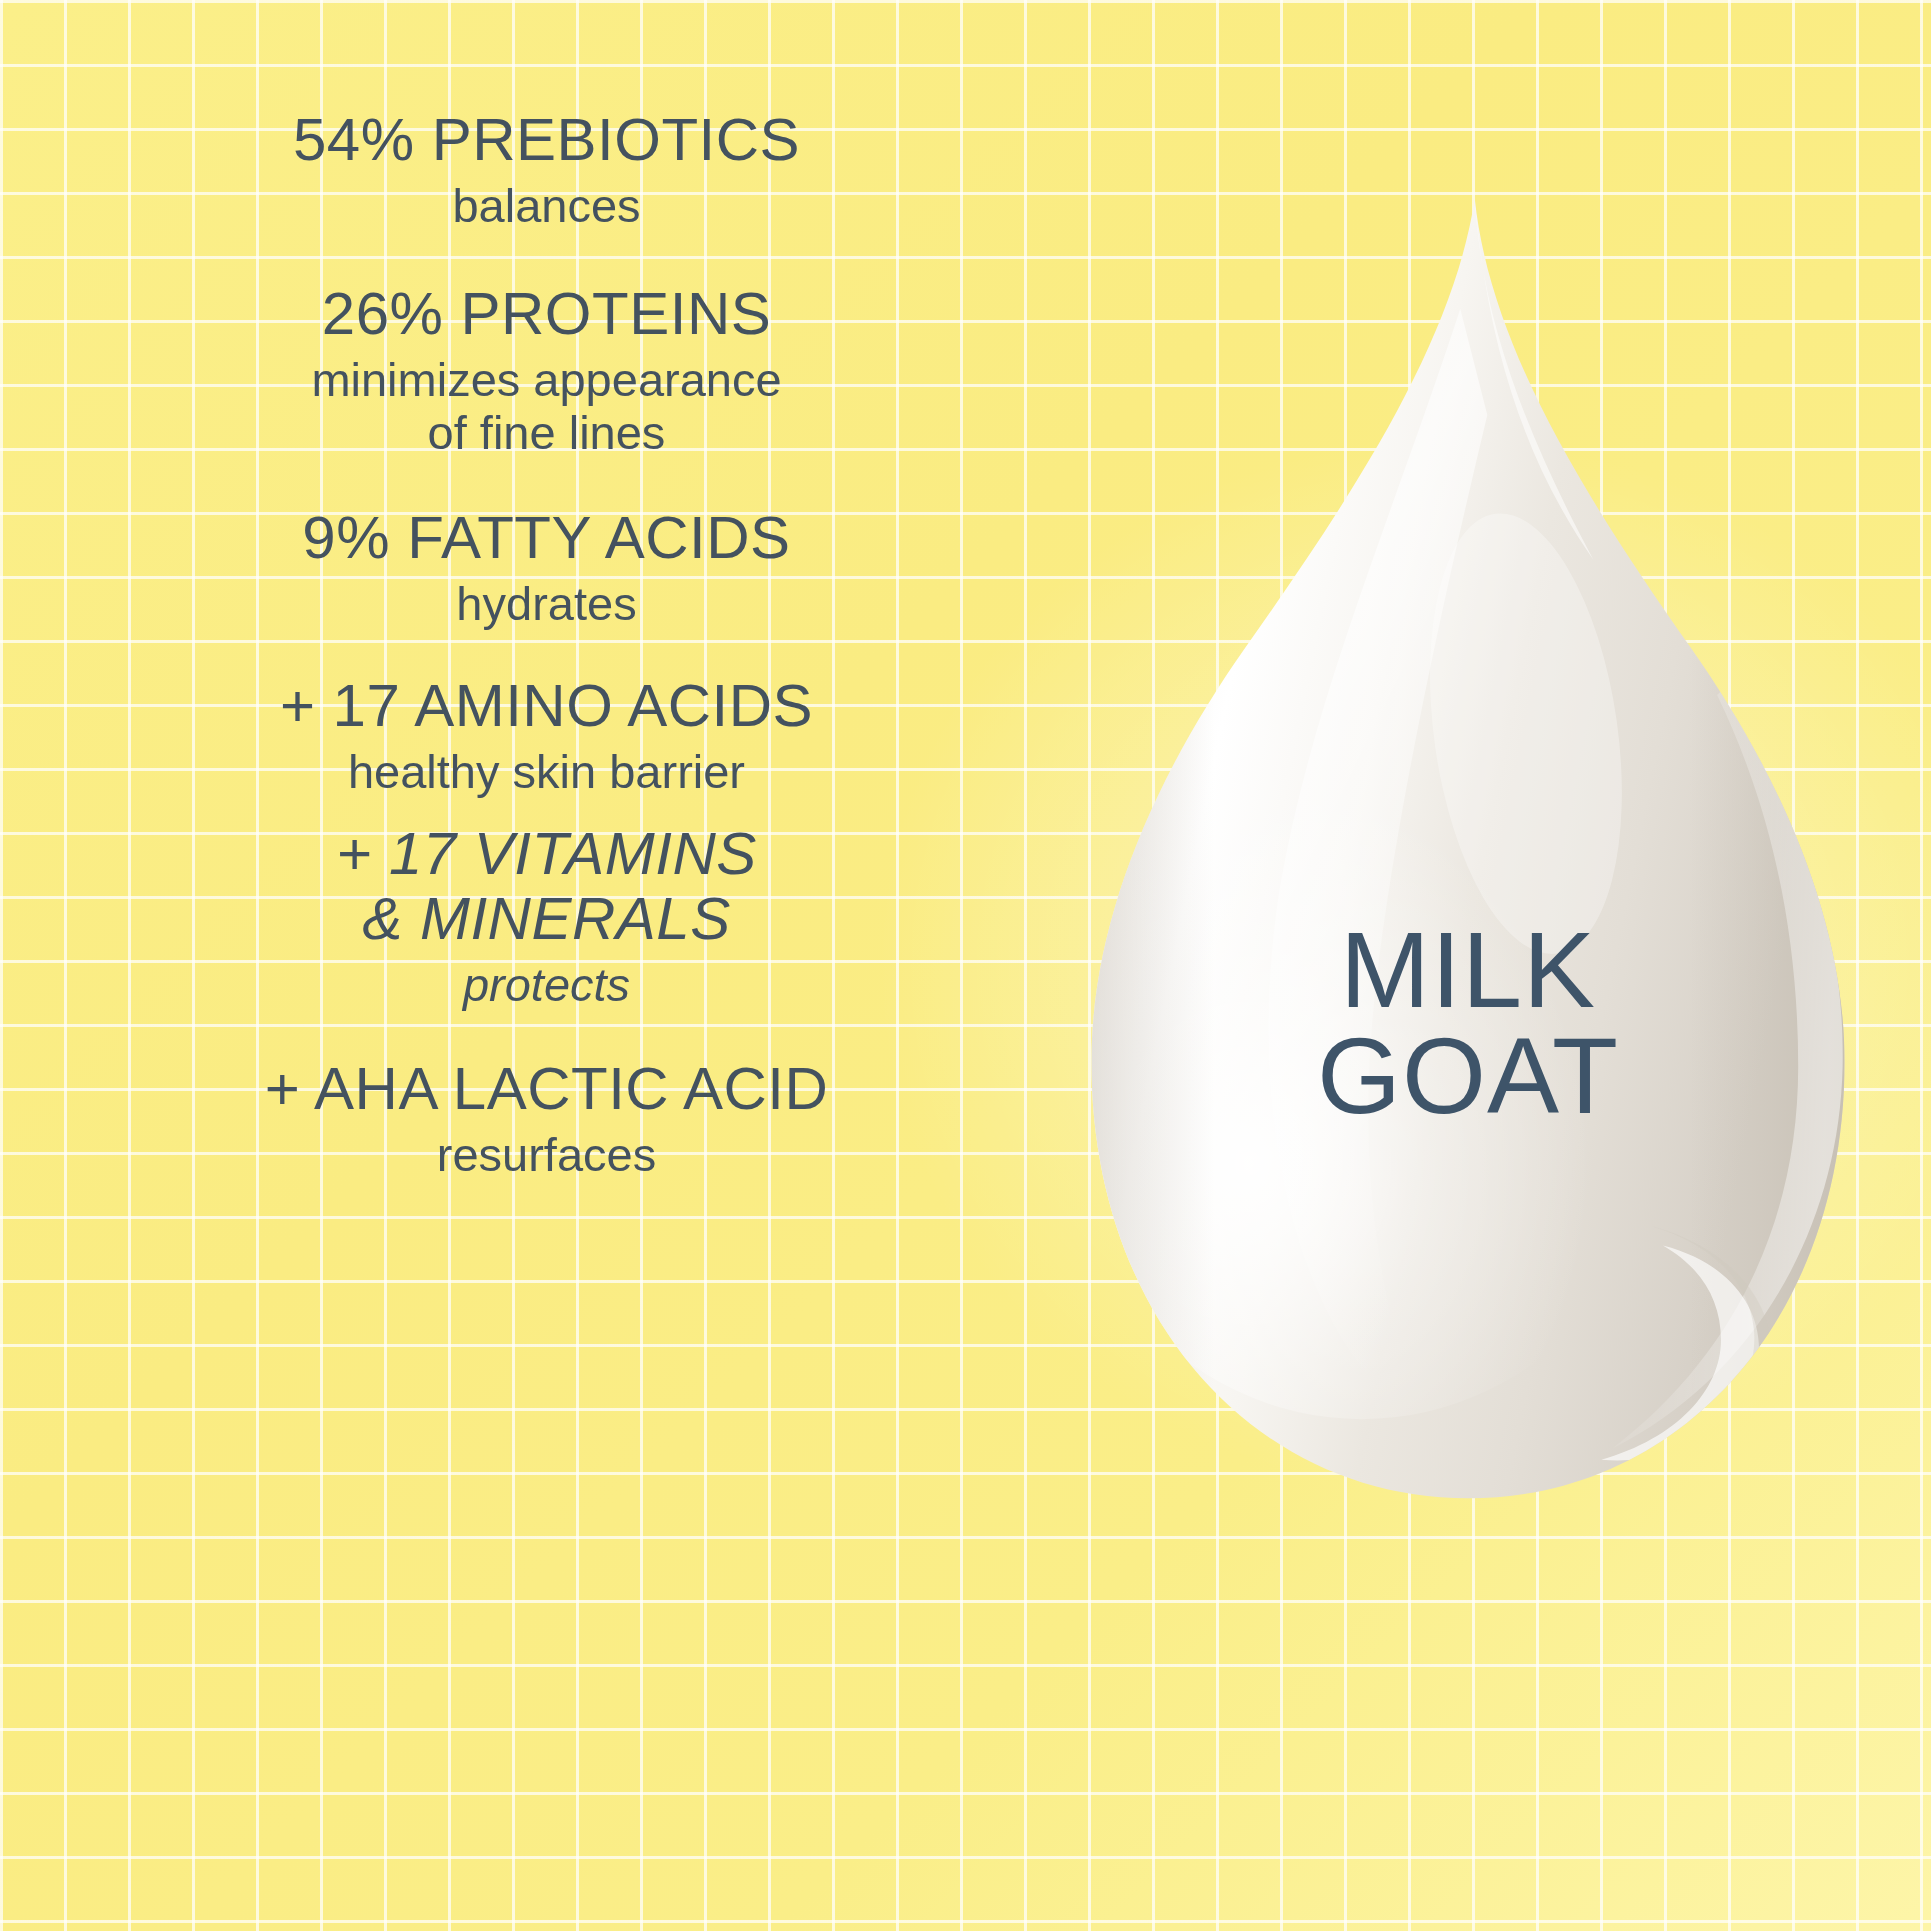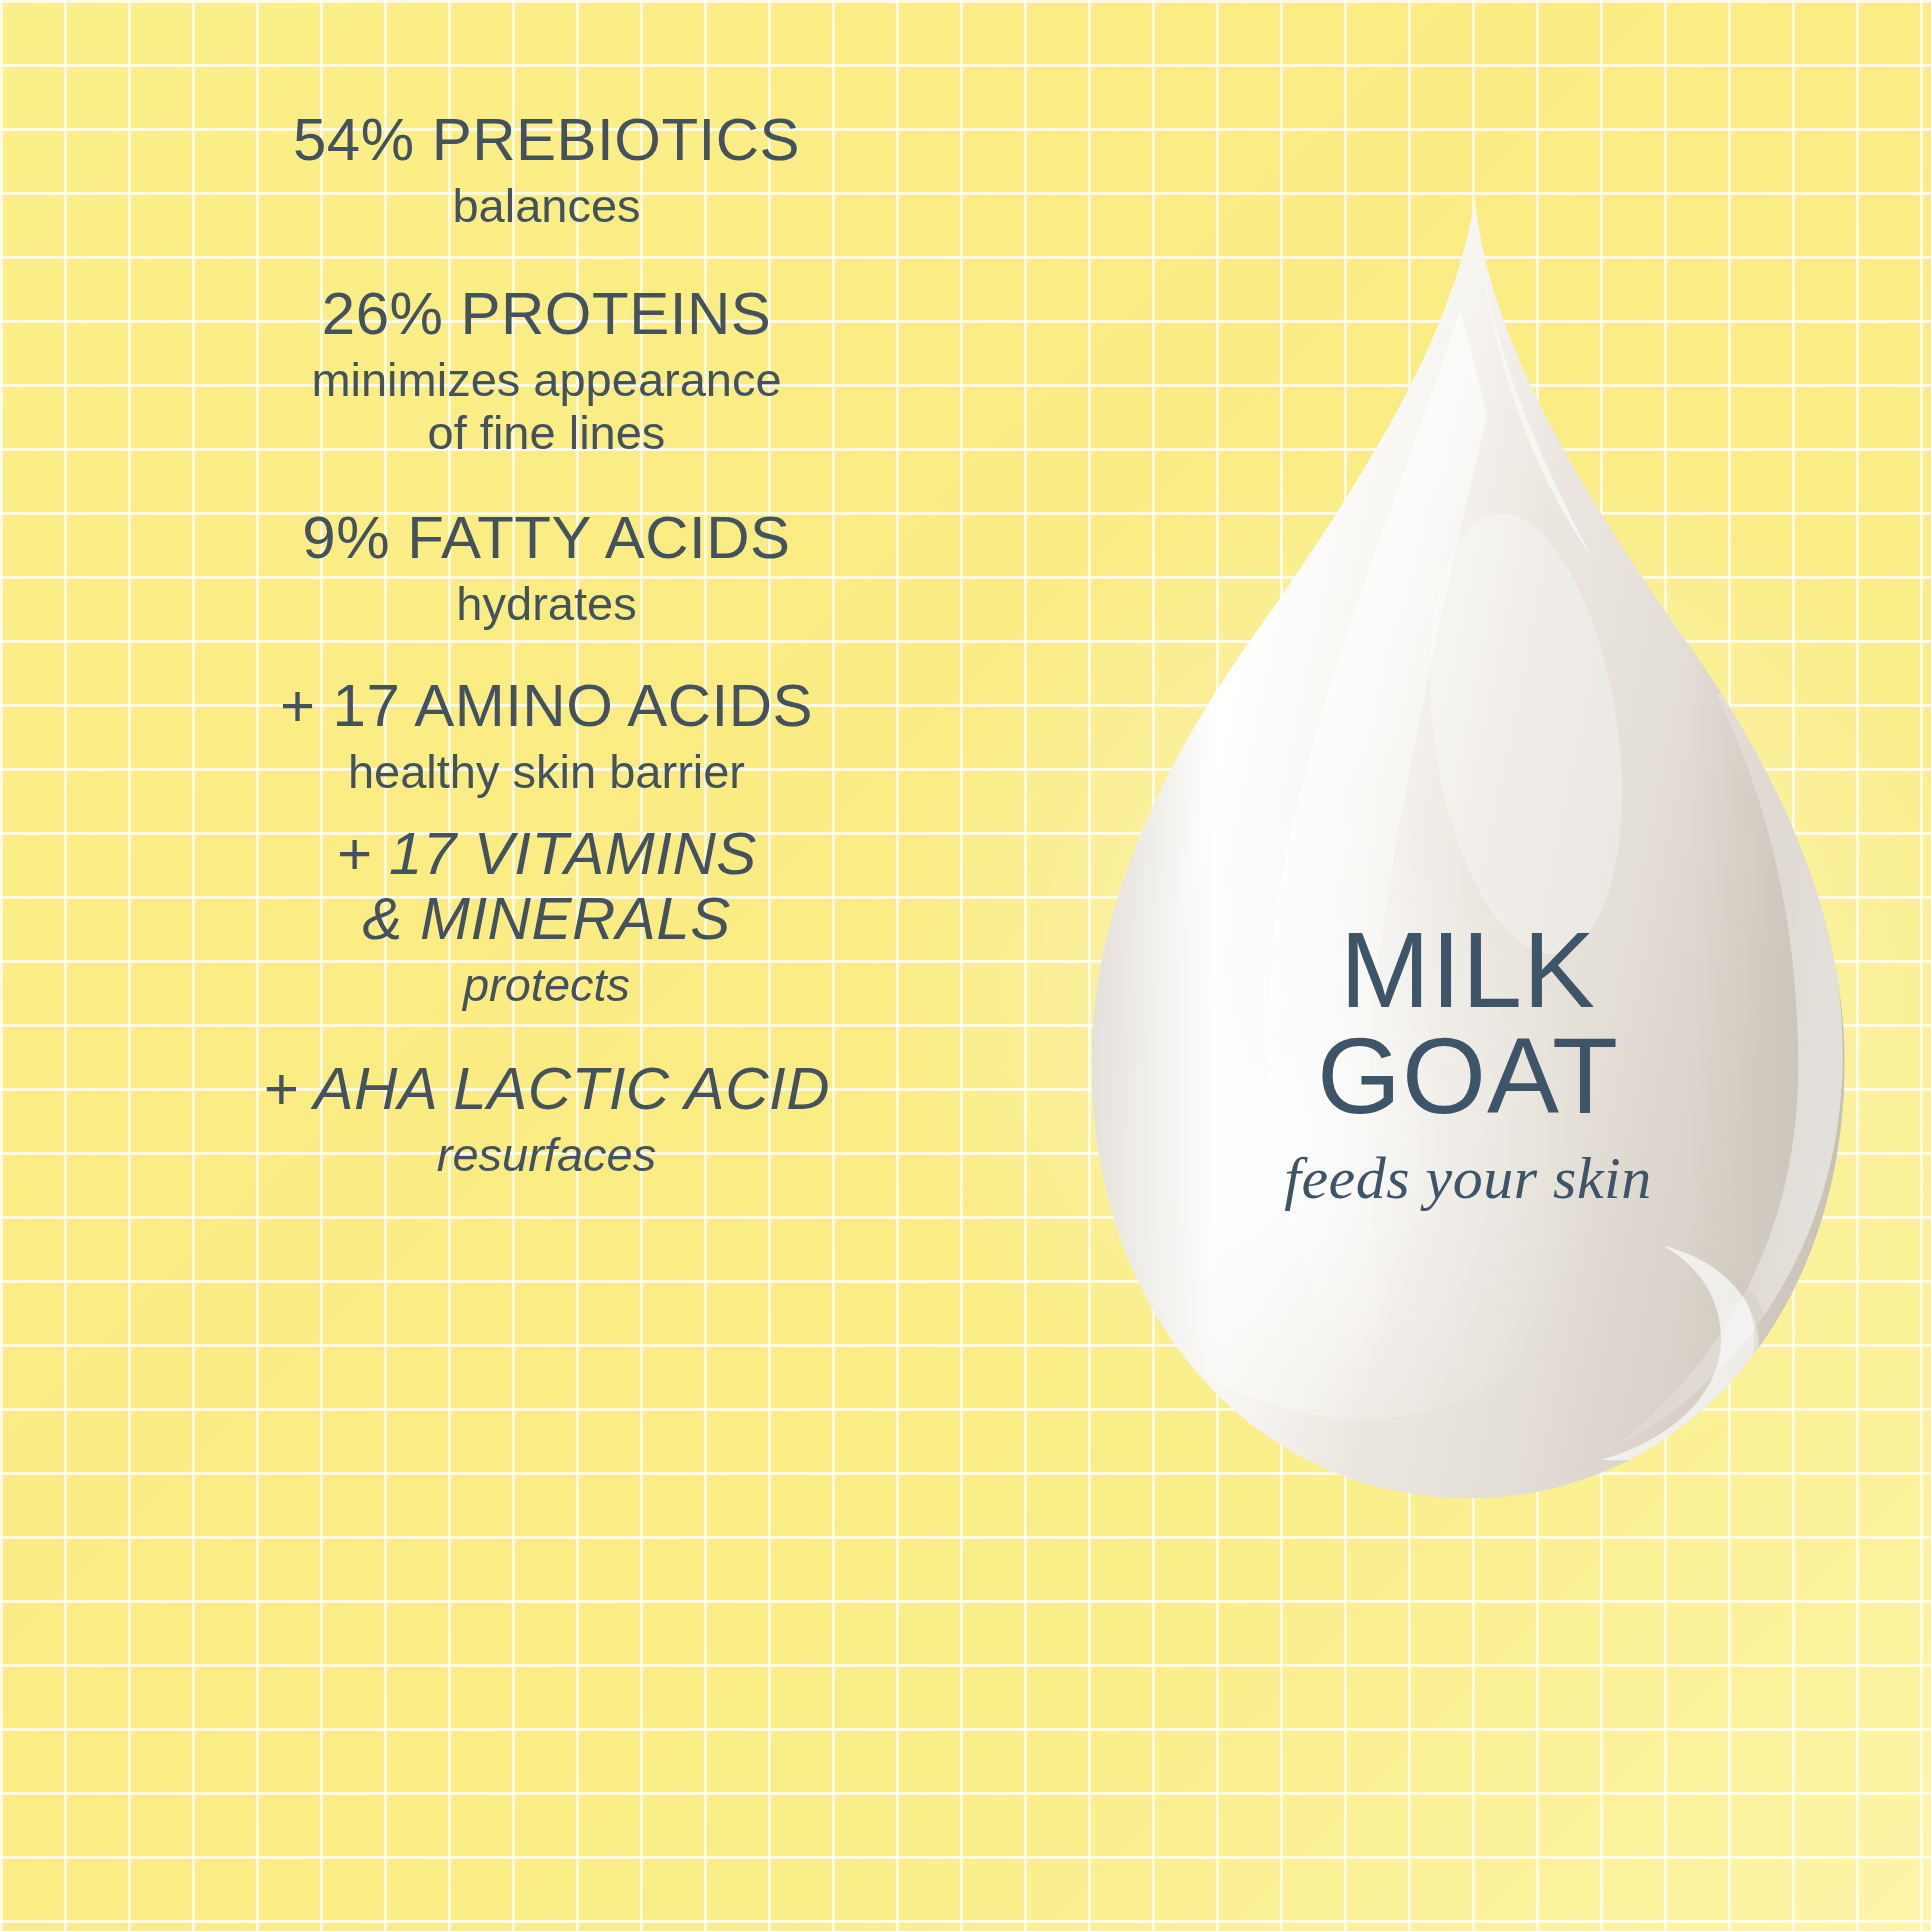--- a/index.html
+++ b/index.html
@@ -41,21 +41,21 @@
     font-weight:400;
     white-space:pre-line;
     margin:0;
   }
 
   .sp-0{margin-bottom:50px;}
   .sp-1{margin-bottom:46px;}
   .sp-2{margin-bottom:44px;}
   .sp-3{margin-bottom:24px;}
   .sp-4{margin-bottom:46px;font-style:italic;}
-  .sp-5{margin-bottom:0;font-style:italic;}
+  .sp-5{margin-bottom:0;}
 
   
   #droplet-wrap{
     position:absolute;left:1072px;top:193px;width:792px;height:1371px;
   }
   #droplet-svg{display:block;width:792px;height:1371px;}
 
   #droplet-text{
     position:absolute;left:0;top:0;width:792px;height:1371px;
     pointer-events:none;
@@ -199,20 +199,19 @@
                  C 672 1290, 712 1230, 706 1176 C 700 1124, 660 1088, 600 1070 Z" fill="#CFC8BC" opacity="0.35"></path>
 
         <path d="M 417 6 C 424 130, 470 250, 540 380 C 470 280, 430 160, 417 6 Z" fill="#FFFFFF" opacity="0.55"></path>
       </g>
     </svg>
 
     <div id="droplet-text">
       <div id="brand">
         <div class="brand-line">MILK</div>
         <div class="brand-line">GOAT</div>
-        <div id="tagline">feeds your skin</div>
       </div>
     </div>
 
   </div>
 
 </div>
 
 
 </body></html>

